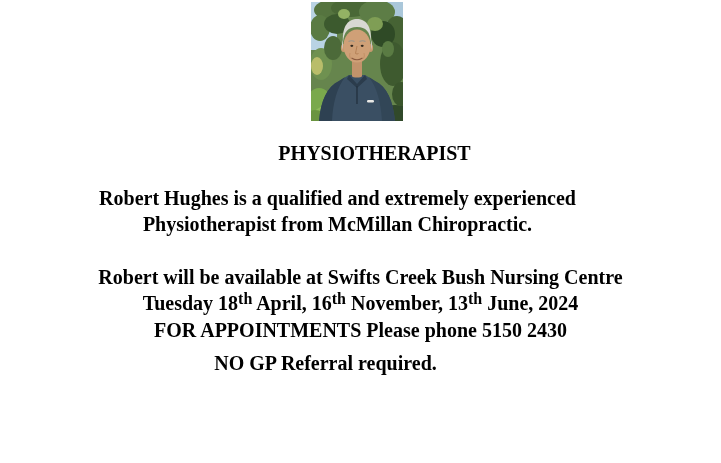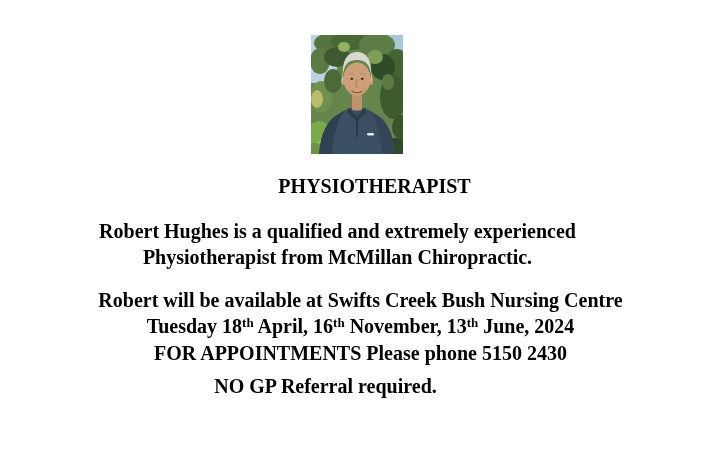--- a/index.html
+++ b/index.html
@@ -8,44 +8,44 @@
     background: #ffffff;
     overflow: hidden;
     font-family: "Liberation Serif", "DejaVu Serif", serif;
     font-weight: bold;
     color: #000000;
     -webkit-font-smoothing: antialiased;
   }
   .flyer {
     position: relative;
     width: 721px; height: 463px;
-    padding-top: 35px;
+    padding-top: 2px;
     box-sizing: border-box;
     text-align: center;
   }
   .photo-wrap {
     width: 92px; height: 119px;
     margin: 0 auto;
     transform: translateX(-4px);
     line-height: 0;
   }
   .photo-wrap svg { display: block; }
   .title {
     margin-top: 19px;
     font-size: 20px;
     line-height: 26px;
     transform: translateX(14px);
   }
   .para { font-size: 20px; line-height: 26px; }
   .intro { margin-top: 19px; transform: translateX(-23px); }
-  .avail { margin-top: 17px; }
+  .avail { margin-top: 27px; }
   .appt  { margin-top: 1px; }
   .nogp  { margin-top: 7px; transform: translateX(-35px); }
   sup.ord {
-    font-size: 13px;
+    font-size: 16px;
     line-height: 0;
     vertical-align: 6px;
   }
 </style>
 </head>
 <body>
 
 <div class="flyer">
 
   <div class="photo-wrap">

